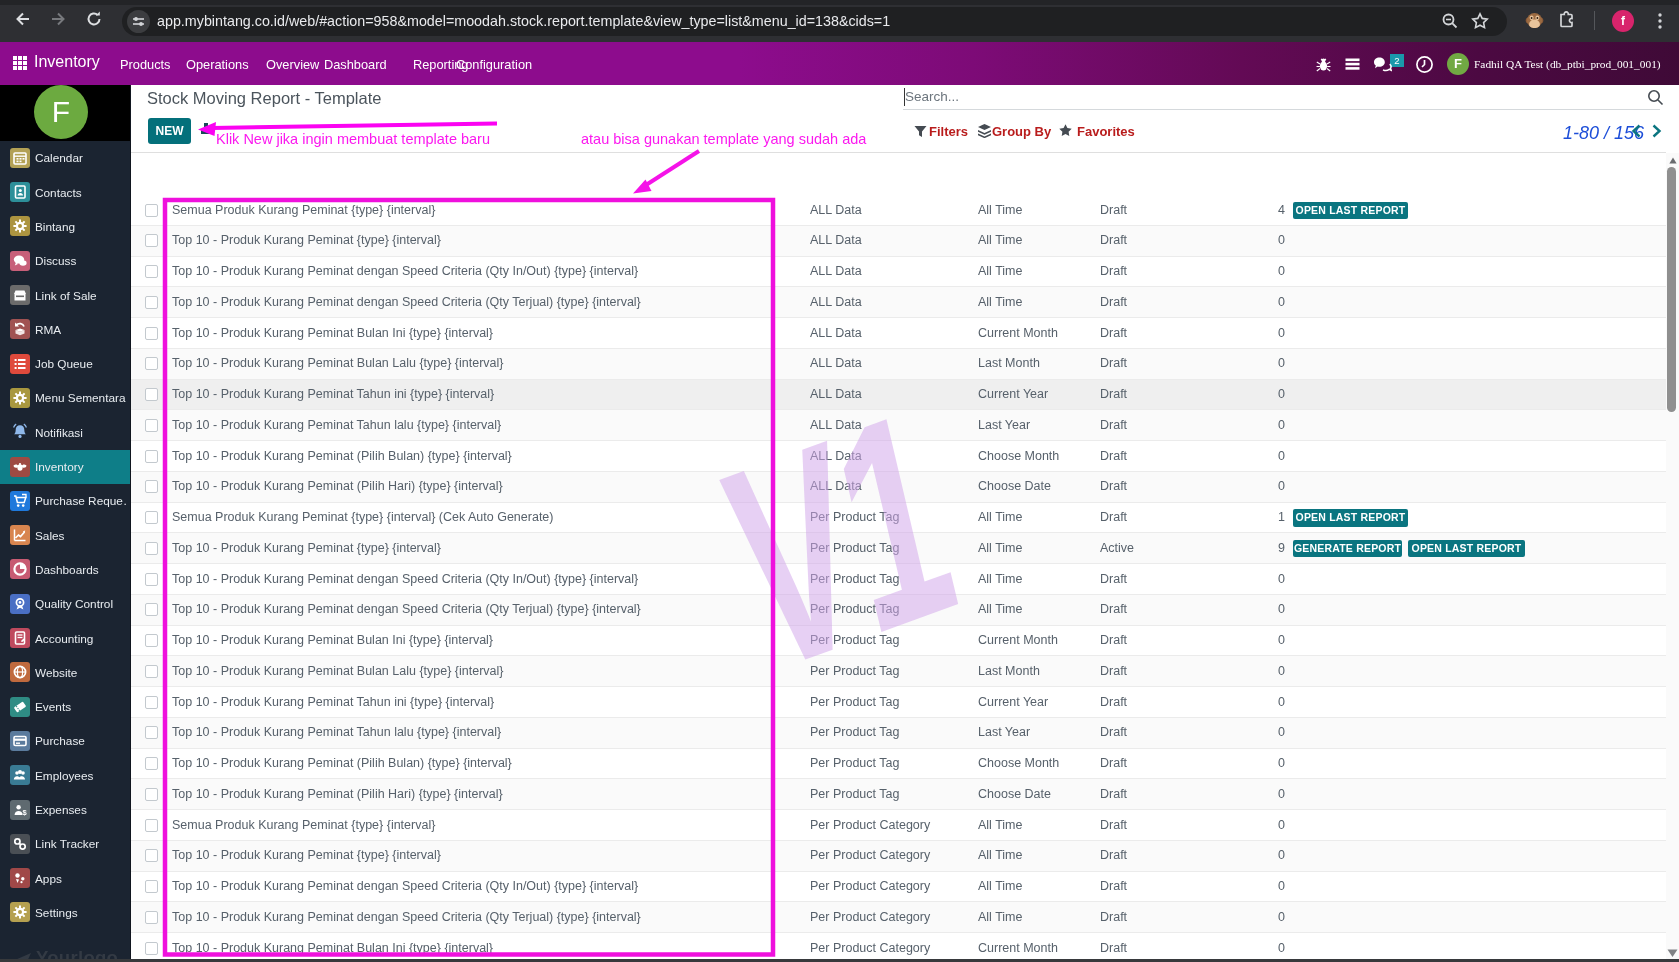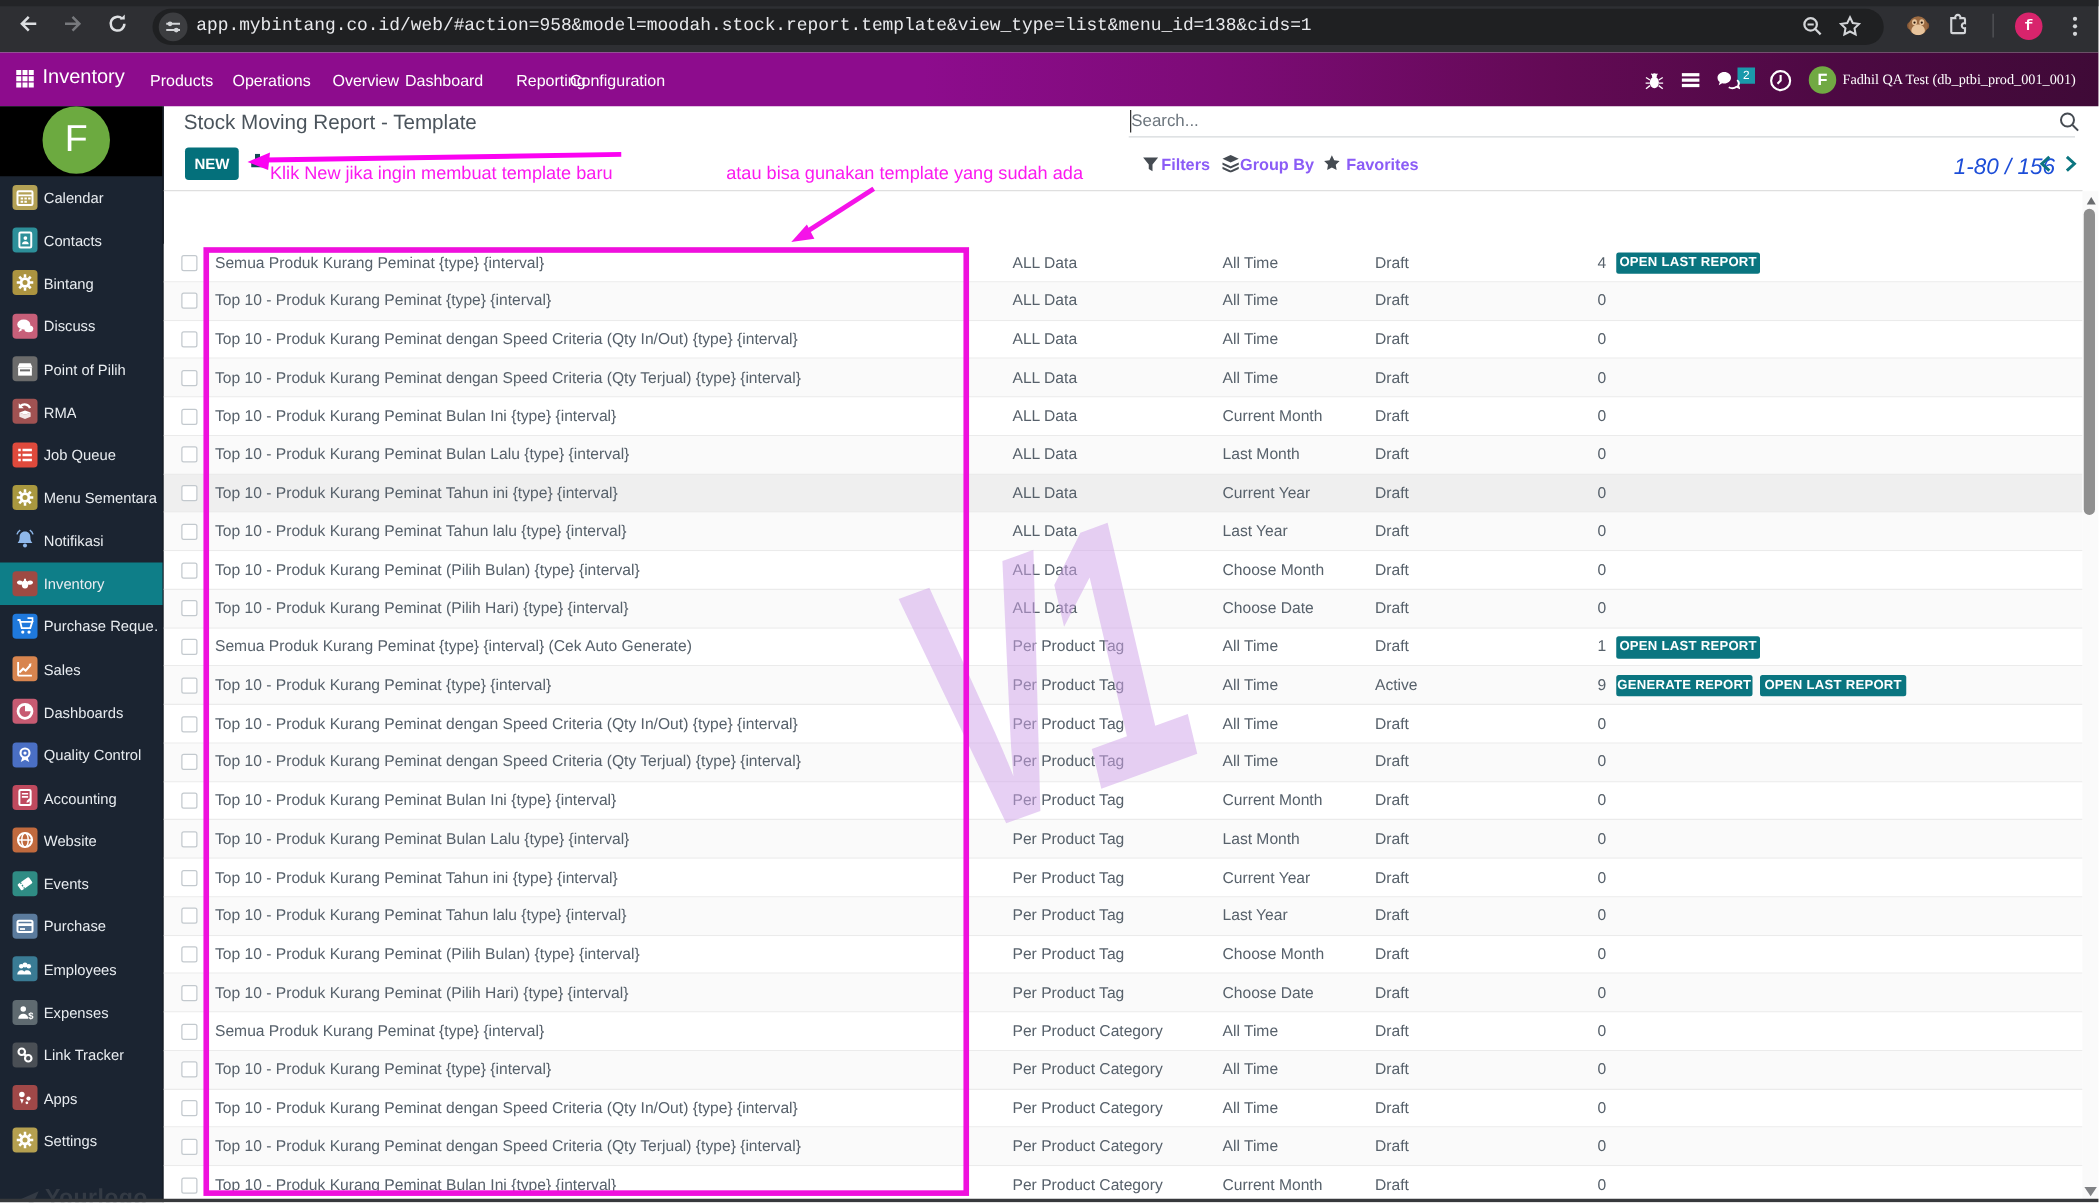--- a/index.html
+++ b/index.html
@@ -1,20 +1,20 @@
 <!DOCTYPE html>
 <html><head><meta charset="utf-8">
 <style>
 * { margin:0; padding:0; box-sizing:border-box; }
 html,body { width:1679px; height:962px; overflow:hidden; font-family:"Liberation Sans",sans-serif; }
 #page { position:relative; width:1679px; height:962px; background:#fff; overflow:hidden; }
 .abs { position:absolute; }
 
 
-#chrome { position:absolute; left:0; top:0; width:1679px; height:42px; background:#2e2f33;font-family:Liberation Mono, monospace; }
+#chrome { position:absolute; left:0; top:0; width:1679px; height:42px; background:#2e2f33; }
 #chrome .topline { position:absolute; top:0; left:0; width:100%; height:5px; background:#232427; }
 .navic { position:absolute; top:9px; }
 #urlpill { position:absolute; left:122px; top:7px; width:1385px; height:29px; border-radius:15px; background:#1f2022; }
 #urltxt { position:absolute; left:157px; top:13px; font-size:14.3px; color:#e9eaed; letter-spacing:0px; white-space:nowrap; }
 #tuneic { position:absolute; left:127px; top:10px; width:23px; height:23px; border-radius:50%; background:#3c3d40; }
 #chromeavatar { position:absolute; left:1612px; top:10px; width:22px; height:22px; border-radius:50%; background:#d8246c; color:#fff; font-size:12px; font-weight:bold; text-align:center; line-height:22px; }
 
 
 #onav { position:absolute; left:0; top:42px; width:1679px; height:43px;
   background:linear-gradient(to right,#8d0c8d 0%,#8d0c8d 44%,#7d0b77 58%,#630a55 74%,#4c0942 88%,#3f0a37 100%); color:#fff; }
@@ -41,21 +41,21 @@
 #yourlogo { position:absolute; left:36px; top:862px; color:#333a44; font-size:18.5px; font-weight:bold; letter-spacing:.3px; }
 
 
 #title { position:absolute; left:147px; top:89px; font-size:16.5px; color:#4b545c; }
 #newbtn { position:absolute; left:148px; top:118px; width:43px; height:26px; background:#04707b; color:#fff; font-size:12px; font-weight:bold; text-align:center; line-height:26px; border-radius:3px; }
 #dlic { position:absolute; left:200px; top:123px; width:12px; height:11px; }
 #searchtxt { position:absolute; left:905px; top:89px; font-size:13.5px; color:#6c757d; }
 #searchline { position:absolute; left:903px; top:109px; width:757px; height:1px; background:#d5d9dc; }
 #cursor { position:absolute; left:904px; top:88px; width:1px; height:18px; background:#333; }
 .mag { position:absolute; left:1647px; top:89px; }
-.fitem { position:absolute; top:124px; font-size:13px; font-weight:bold; color:#8b5cf6; }
+.fitem { position:absolute; top:124px; font-size:13px; font-weight:bold; color:#b91c1c; }
 #pager { position:absolute; left:1563px; top:123px; font-size:18px; color:#1d4ed8;font-style:italic; }
 #cpline { position:absolute; left:131px; top:152px; width:1535px; height:1px; background:#dfdfdf; }
 
 
 #thead { position:absolute; left:131px; top:160px; width:1535px; height:35px; background:#fff; border-bottom:1px solid #cfd2d5; }
 #thead .h { position:absolute; top:9px; font-size:13px; font-weight:bold; color:#454b52; }
 .hcb { position:absolute; left:14px; top:8px; width:13px; height:13px; border:1px solid #b5bcc2; border-radius:2px; background:#fff; }
 .tr { position:absolute; left:131px; width:1535px; height:30.76px; border-bottom:1px solid #ebebeb; }
 .tr .c { position:absolute; top:7.5px; font-size:12.5px; color:#57616b; white-space:nowrap; }
 .cb { position:absolute; left:14px; top:8.5px; width:13px; height:13px; border:1px solid #c3c9ce; border-radius:2px; background:#fff; }
@@ -223,21 +223,21 @@
             <ellipse cx="13" cy="12" rx="3.6" ry="2.8" fill="#fff" stroke="none"></ellipse>
           </svg></span>
         <span class="slb">Discuss</span>
       </div>
 <div class="sitem" style="top:193.0px">
         <span class="sic" style="background:#6b6b6b"><svg width="20" height="20" viewBox="0 0 20 20">
             <rect x="4.5" y="9" width="11" height="6.5" fill="#fff"></rect>
             <path d="M4 9l1.5-3.5h9L16 9z" fill="#fff"></path>
             <rect x="6" y="10.5" width="8" height="1.6" fill="#6b6b6b"></rect>
           </svg></span>
-        <span class="slb">Point of Pilih</span>
+        <span class="slb">Link of Sale</span>
       </div>
 <div class="sitem" style="top:227.3px">
         <span class="sic" style="background:#a05252"><svg width="20" height="20" viewBox="0 0 20 20">
             <path d="M6 6c3-2.5 7-1.5 8 1.5" fill="none" stroke="#fff" stroke-width="1.8"></path>
             <path d="M5 3.5v4h4z" fill="#fff"></path>
             <path d="M5.5 11l4.5 1.8 4.5-1.8-4.5-1.6z" fill="#fff"></path>
             <path d="M5.5 11v3.4l4.5 1.8v-3.4zM14.5 11v3.4l-4.5 1.8v-3.4z" fill="#fff" opacity=".85"></path>
           </svg></span>
         <span class="slb">RMA</span>
       </div>

